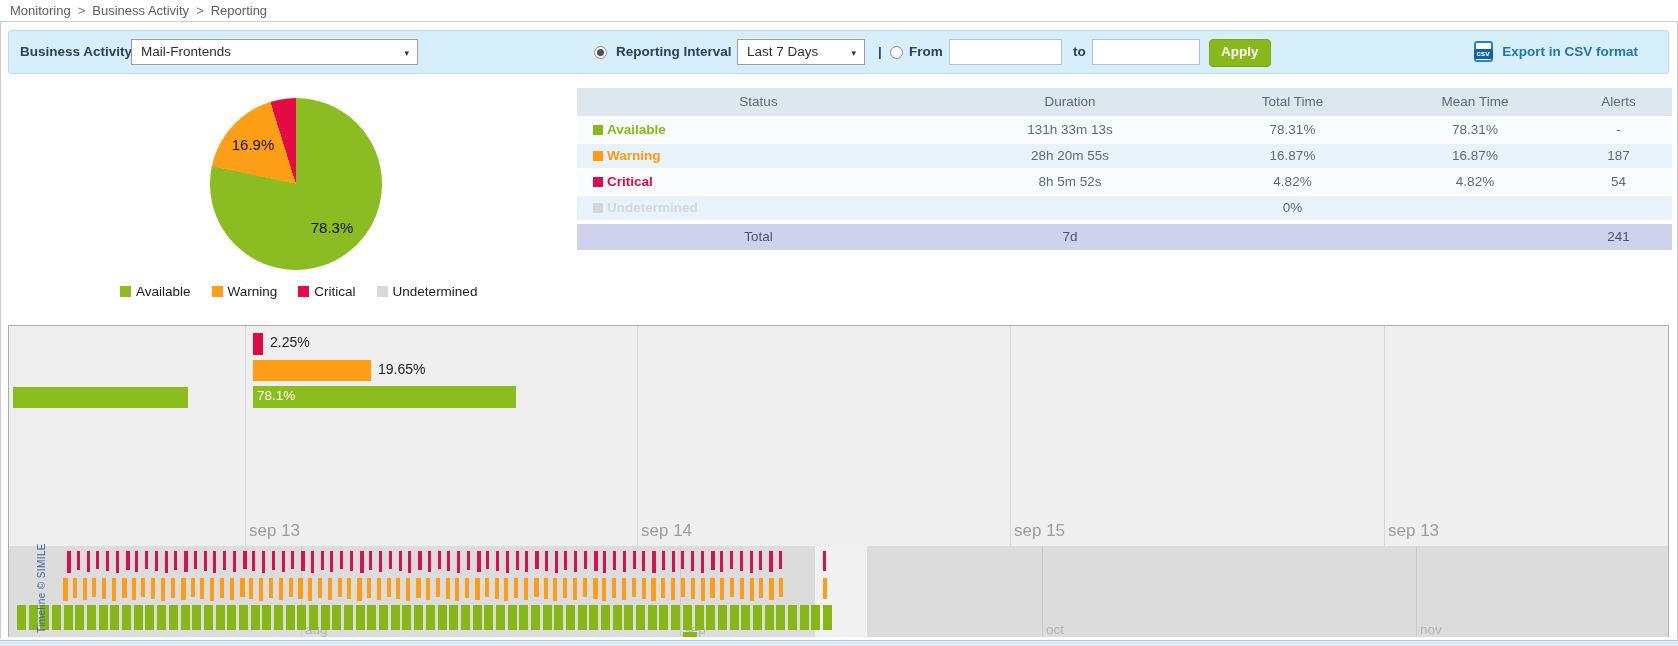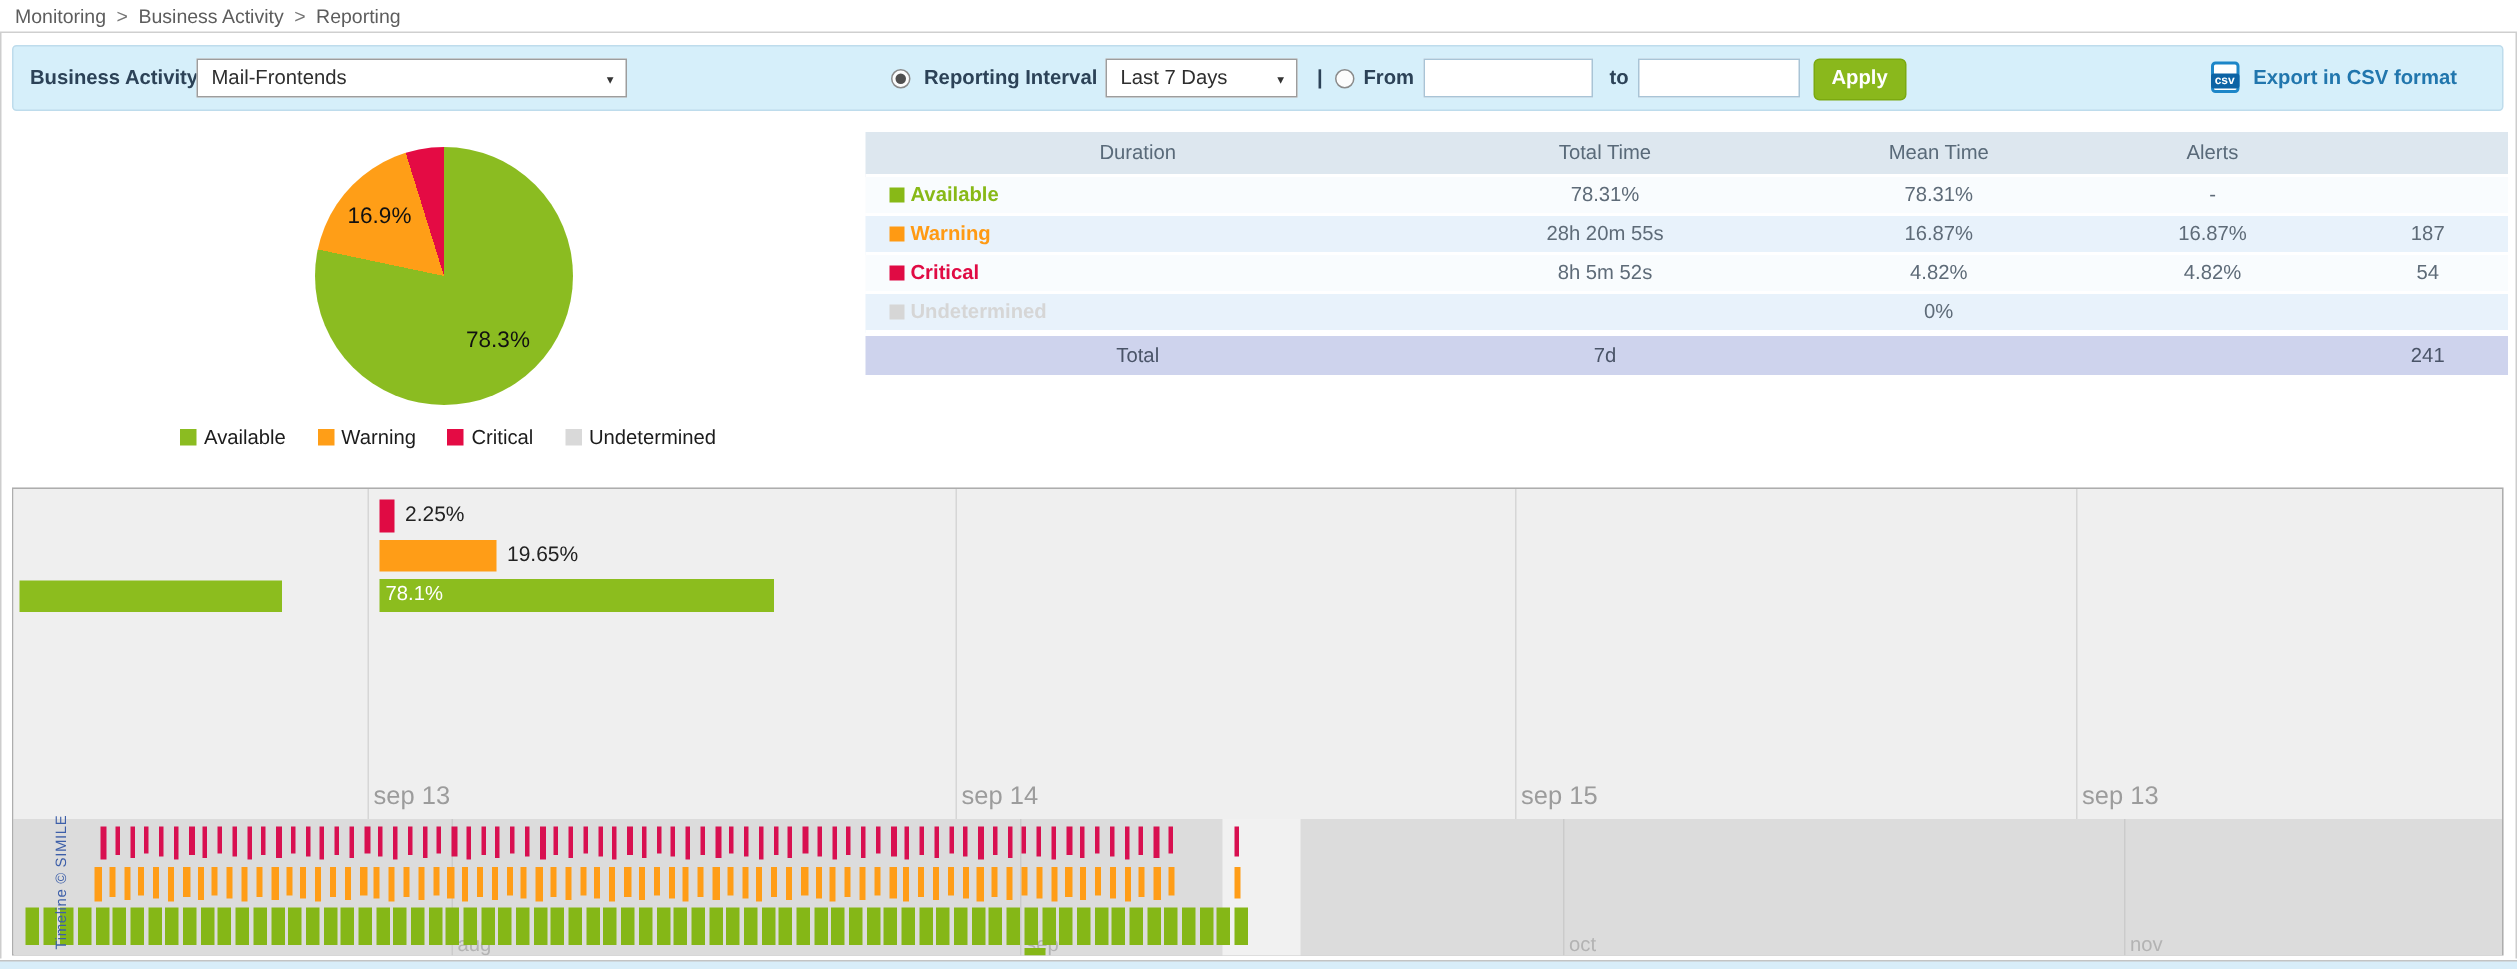--- a/index.html
+++ b/index.html
@@ -143,28 +143,30 @@
       <span class="leg-txt">Critical</span>
     </div>
     <div class="leg-item">
       <div class="leg-sq" style="background: rgb(217, 217, 217);"></div>
       <span class="leg-txt">Undetermined</span>
     </div>
   </div>
 
 <div id="states-table">
   <div class="tgrid thead">
+    <div class="hc">Status</div>
     <div class="hc">Duration</div>
     <div class="hc">Total Time</div>
     <div class="hc">Mean Time</div>
     <div class="hc">Alerts</div>
   </div>
   <div id="state-rows">
       <div class="tgrid trow">
         <div class="cell status-cell"><div class="swatch" style="background: rgb(136, 185, 23); display: inline-block;"></div><span class="status-name" style="color: rgb(136, 185, 23);">Available</span></div>
+        <div class="cell">131h 33m 13s</div>
         <div class="cell">78.31%</div>
         <div class="cell">78.31%</div>
         <div class="cell">-</div>
       </div>
       <div class="tgrid trow">
         <div class="cell status-cell"><div class="swatch" style="background: rgb(255, 154, 19); display: inline-block;"></div><span class="status-name" style="color: rgb(255, 154, 19);">Warning</span></div>
         <div class="cell">28h 20m 55s</div>
         <div class="cell">16.87%</div>
         <div class="cell">16.87%</div>
         <div class="cell">187</div>
@@ -200,21 +202,21 @@
       <div class="vline" style="left: 628px;"></div>
       <span class="day-label" style="left: 632px;">sep 14</span>
       <div class="vline" style="left: 1001px;"></div>
       <span class="day-label" style="left: 1005px;">sep 15</span>
       <div class="vline" style="left: 1375px;"></div>
       <span class="day-label" style="left: 1379px;">sep 13</span>
       <div class="tl-bar" style="left: 4px; top: 61px; width: 175px; height: 21px; background: rgb(140, 189, 30);"></div>
       <div class="tl-bar" style="left: 244px; top: 7px; width: 10px; height: 22px; background: rgb(224, 11, 68);">
         <span class="bar-label-out">2.25%</span>
       </div>
-      <div class="tl-bar" style="left: 244px; top: 34px; width: 78px; height: 21px; background: rgb(255, 157, 23);">
+      <div class="tl-bar" style="left: 244px; top: 34px; width: 78px; height: 21px; background: rgb(255, 157, 23); padding-left: 40px;">
         <span class="bar-label-out">19.65%</span>
       </div>
       <div class="tl-bar" style="left: 244px; top: 60px; width: 263px; height: 22px; background: rgb(140, 189, 30);">
         <span class="bar-label-in">78.1%</span>
       </div>
     </div>
   <div id="band-lower">
       <div id="hl" style="left: 806px; width: 52px;"></div>
       <div class="vline-lower" style="left: 292px;"></div>
       <span class="month-label" style="left: 296px;">aug</span>

